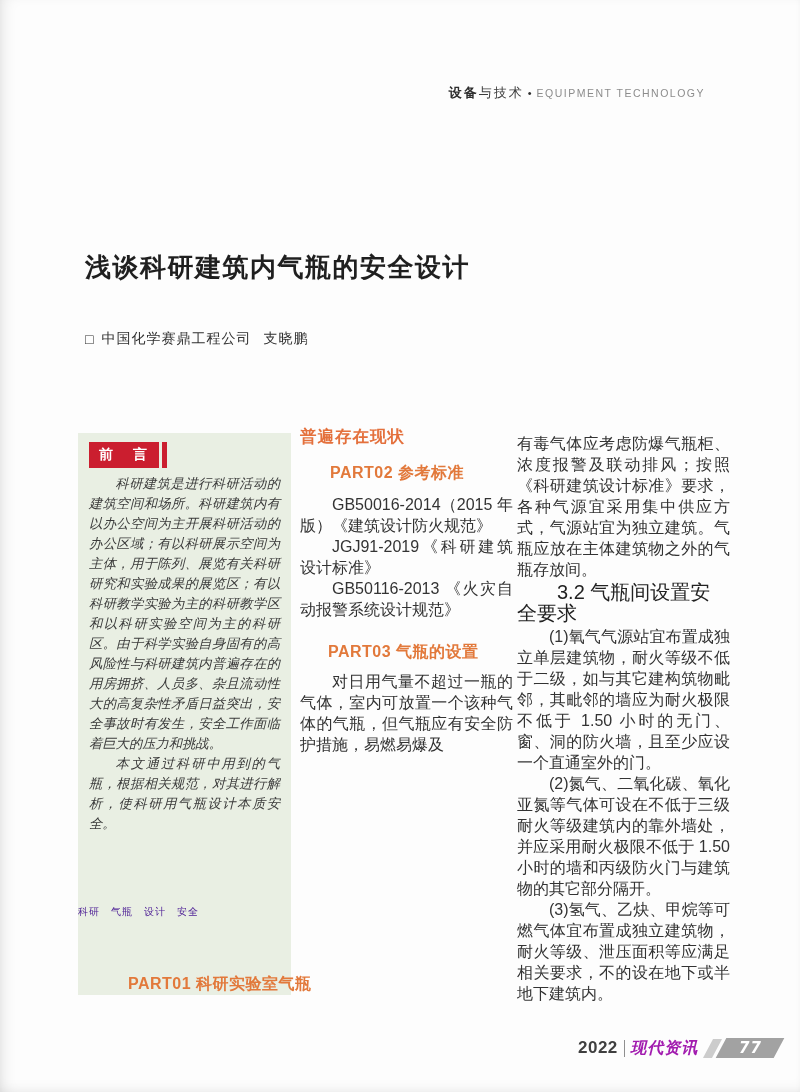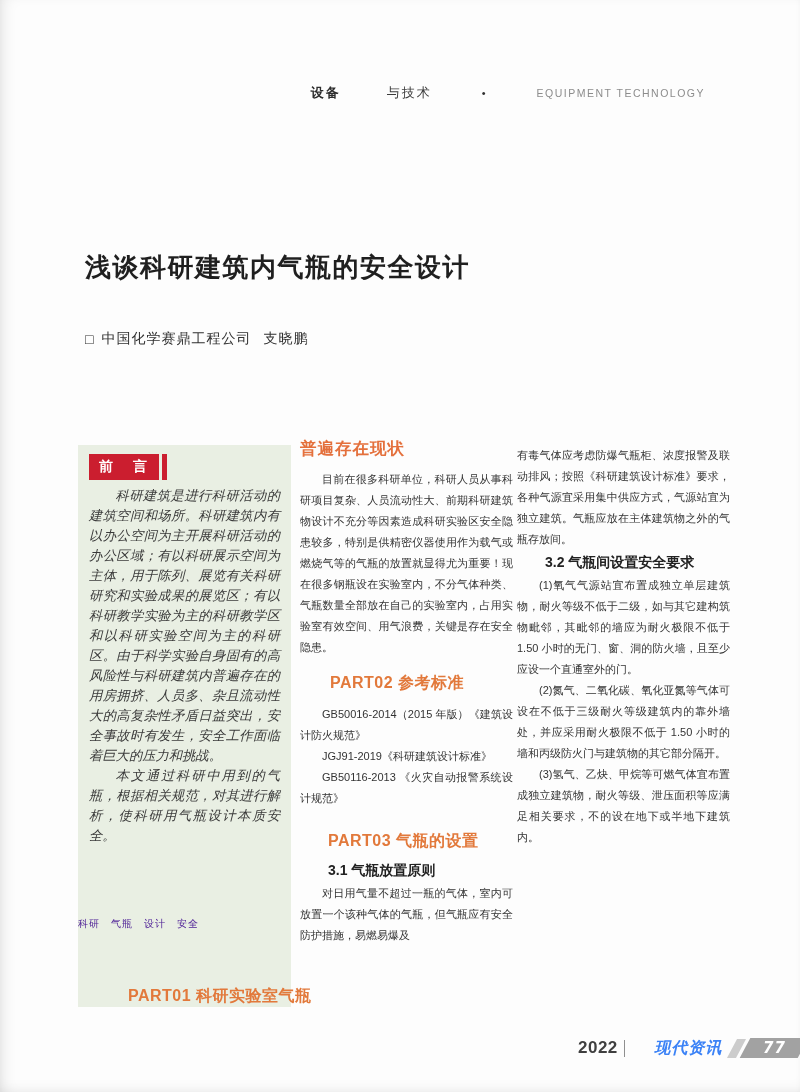--- a/index.html
+++ b/index.html
@@ -13,49 +13,49 @@
     position:absolute;inset:0;background:#fdfdfd;
     box-shadow: inset 10px 0 18px -12px rgba(0,0,0,0.18),
                 inset 0 -10px 18px -14px rgba(0,0,0,0.12),
                 inset -4px 0 10px -8px rgba(0,0,0,0.08);
     overflow:hidden;
   }
 
   
   .header{
     position:absolute;top:84px;right:95px;
-    display:flex;align-items:baseline;white-space:nowrap;gap:46px;
+    display:flex;align-items:baseline;white-space:nowrap;
   }
   .header .cn-bold{font-weight:bold;color:#2e2e2e;font-size:13px;letter-spacing:2px;}
   .header .cn{color:#3c3c3c;font-size:13px;letter-spacing:2px;}
   .header .dot{color:#2e2e2e;font-size:11px;margin:0 5px 0 4px;}
   .header .en{color:#8c8c8c;font-size:10.5px;letter-spacing:1.5px;}
 
   
   .title{
     position:absolute;left:85px;top:233px;
     font-size:26px;font-weight:700;color:#1f1f1f;letter-spacing:1.5px;
   }
   .author{
     position:absolute;left:85px;top:330px;
     font-size:14px;color:#2f2f2f;letter-spacing:1px;
     display:flex;align-items:center;
   }
   .author .marker{font-size:14px;color:#2f2f2f;margin-right:7px;}
   .author .name{margin-left:12px;}
 
   
-  .col{position:absolute;top:438px;width:213px;}
+  .col{position:absolute;top:426px;width:213px;}
   .col1{left:78px;height:620px;}
   .col2{left:300px;}
   .col3{left:517px;padding-top:7px;}
 
   p{margin:0;}
   .body-text{
-    font-size:11px;line-height:21px;color:#333;
+    font-size:16px;line-height:21px;color:#333;
     text-align:justify;text-justify:inter-ideograph;
   }
   .indent{text-indent:2em;}
 
   
   .foreword{
     position:absolute;left:0;top:7px;width:213px;height:562px;
     background:#e9efe3;box-sizing:border-box;padding:9px 11px 10px 11px;
   }
   .foreword-label-row{display:flex;align-items:stretch;height:26px;margin-bottom:6px;}
@@ -81,39 +81,39 @@
   }
   .part01{position:absolute;left:50px;top:548px;}
 
   
   .sec-heading{
     color:#e4703c;font-weight:bold;font-size:16.5px;letter-spacing:1px;margin-bottom:9px;
   }
   .part02{margin:15px 0 10px 30px;}
   .part03{margin:22px 0 8px 28px;}
   .sub-heading{
-    font-size:14px;font-weight:bold;color:#222;text-indent:2em;
+    font-size:20px;font-weight:normal;color:#222;text-indent:2em;
     line-height:21px;margin-bottom:2px;
   }
   .ref{margin-bottom:0;}
 
   
   .col3 .para{margin-bottom:0;}
   .col3 .sub-heading{margin-top:2px;}
 
   
   .footer{
     position:absolute;left:578px;top:1037px;height:22px;
     display:flex;align-items:center;white-space:nowrap;
   }
   .footer .year{font-size:17px;font-weight:bold;color:#3f3f3f;letter-spacing:0.5px;}
   .footer .divider{width:1.5px;height:17px;background:#8f8f8f;margin:0 5px 0 6px;}
   .footer .brand{
     font-family:Liberation Sans, sans-serif;font-style:italic;font-weight:bold;
-    color:#3b82f6;font-size:16px;letter-spacing:1px;margin-left:24px;
+    color:#a21caf;font-size:16px;letter-spacing:1px;
   }
   .footer .slash{
     width:9px;height:19px;background:#cccccc;transform:skewX(-28deg);
     margin-left:10px;margin-right:4px;
   }
   .footer .pagebox{
     width:58px;height:20px;background:#a2a2a2;transform:skewX(-28deg);
     display:flex;align-items:center;justify-content:center;
   }
   .footer .pagebox span{
@@ -154,29 +154,27 @@
 
     <div class="keywords">
       <div class="kw-items">科研　气瓶　设计　安全</div>
     </div>
 
     <div class="part-heading part01">PART01 科研实验室气瓶</div>
   </div>
 
   <div class="col col2">
     <div class="sec-heading">普遍存在现状</div>
-    <p class="body-text indent">目前在很多科研单位，科研人员从事科研项目复杂、人员流动性大、前期科研建筑物设计不充分等因素造成科研实验区安全隐患较多，特别是供精密仪器使用作为载气或燃烧气等的气瓶的放置就显得尤为重要！现在很多钢瓶设在实验室内，不分气体种类、气瓶数量全部放在自己的实验室内，占用实验室有效空间、用气浪费，关键是存在安全隐患。</p>
 
     <div class="part-heading part02">PART02 参考标准</div>
     <p class="body-text indent ref">GB50016-2014（2015 年版）《建筑设计防火规范》</p>
     <p class="body-text indent ref">JGJ91-2019《科研建筑设计标准》</p>
     <p class="body-text indent ref">GB50116-2013 《火灾自动报警系统设计规范》</p>
 
     <div class="part-heading part03">PART03 气瓶的设置</div>
-    <div class="sub-heading">3.1 气瓶放置原则</div>
     <p class="body-text indent">对日用气量不超过一瓶的气体，室内可放置一个该种气体的气瓶，但气瓶应有安全防护措施，易燃易爆及</p>
   </div>
 
   <div class="col col3">
     <p class="body-text para">有毒气体应考虑防爆气瓶柜、浓度报警及联动排风；按照《科研建筑设计标准》要求，各种气源宜采用集中供应方式，气源站宜为独立建筑。气瓶应放在主体建筑物之外的气瓶存放间。</p>
     <div class="sub-heading">3.2 气瓶间设置安全要求</div>
     <p class="body-text indent para">(1)氧气气源站宜布置成独立单层建筑物，耐火等级不低于二级，如与其它建构筑物毗邻，其毗邻的墙应为耐火极限不低于 1.50 小时的无门、窗、洞的防火墙，且至少应设一个直通室外的门。</p>
     <p class="body-text indent para">(2)氮气、二氧化碳、氧化亚氮等气体可设在不低于三级耐火等级建筑内的靠外墙处，并应采用耐火极限不低于 1.50 小时的墙和丙级防火门与建筑物的其它部分隔开。</p>
     <p class="body-text indent para">(3)氢气、乙炔、甲烷等可燃气体宜布置成独立建筑物，耐火等级、泄压面积等应满足相关要求，不的设在地下或半地下建筑内。</p>
   </div>

